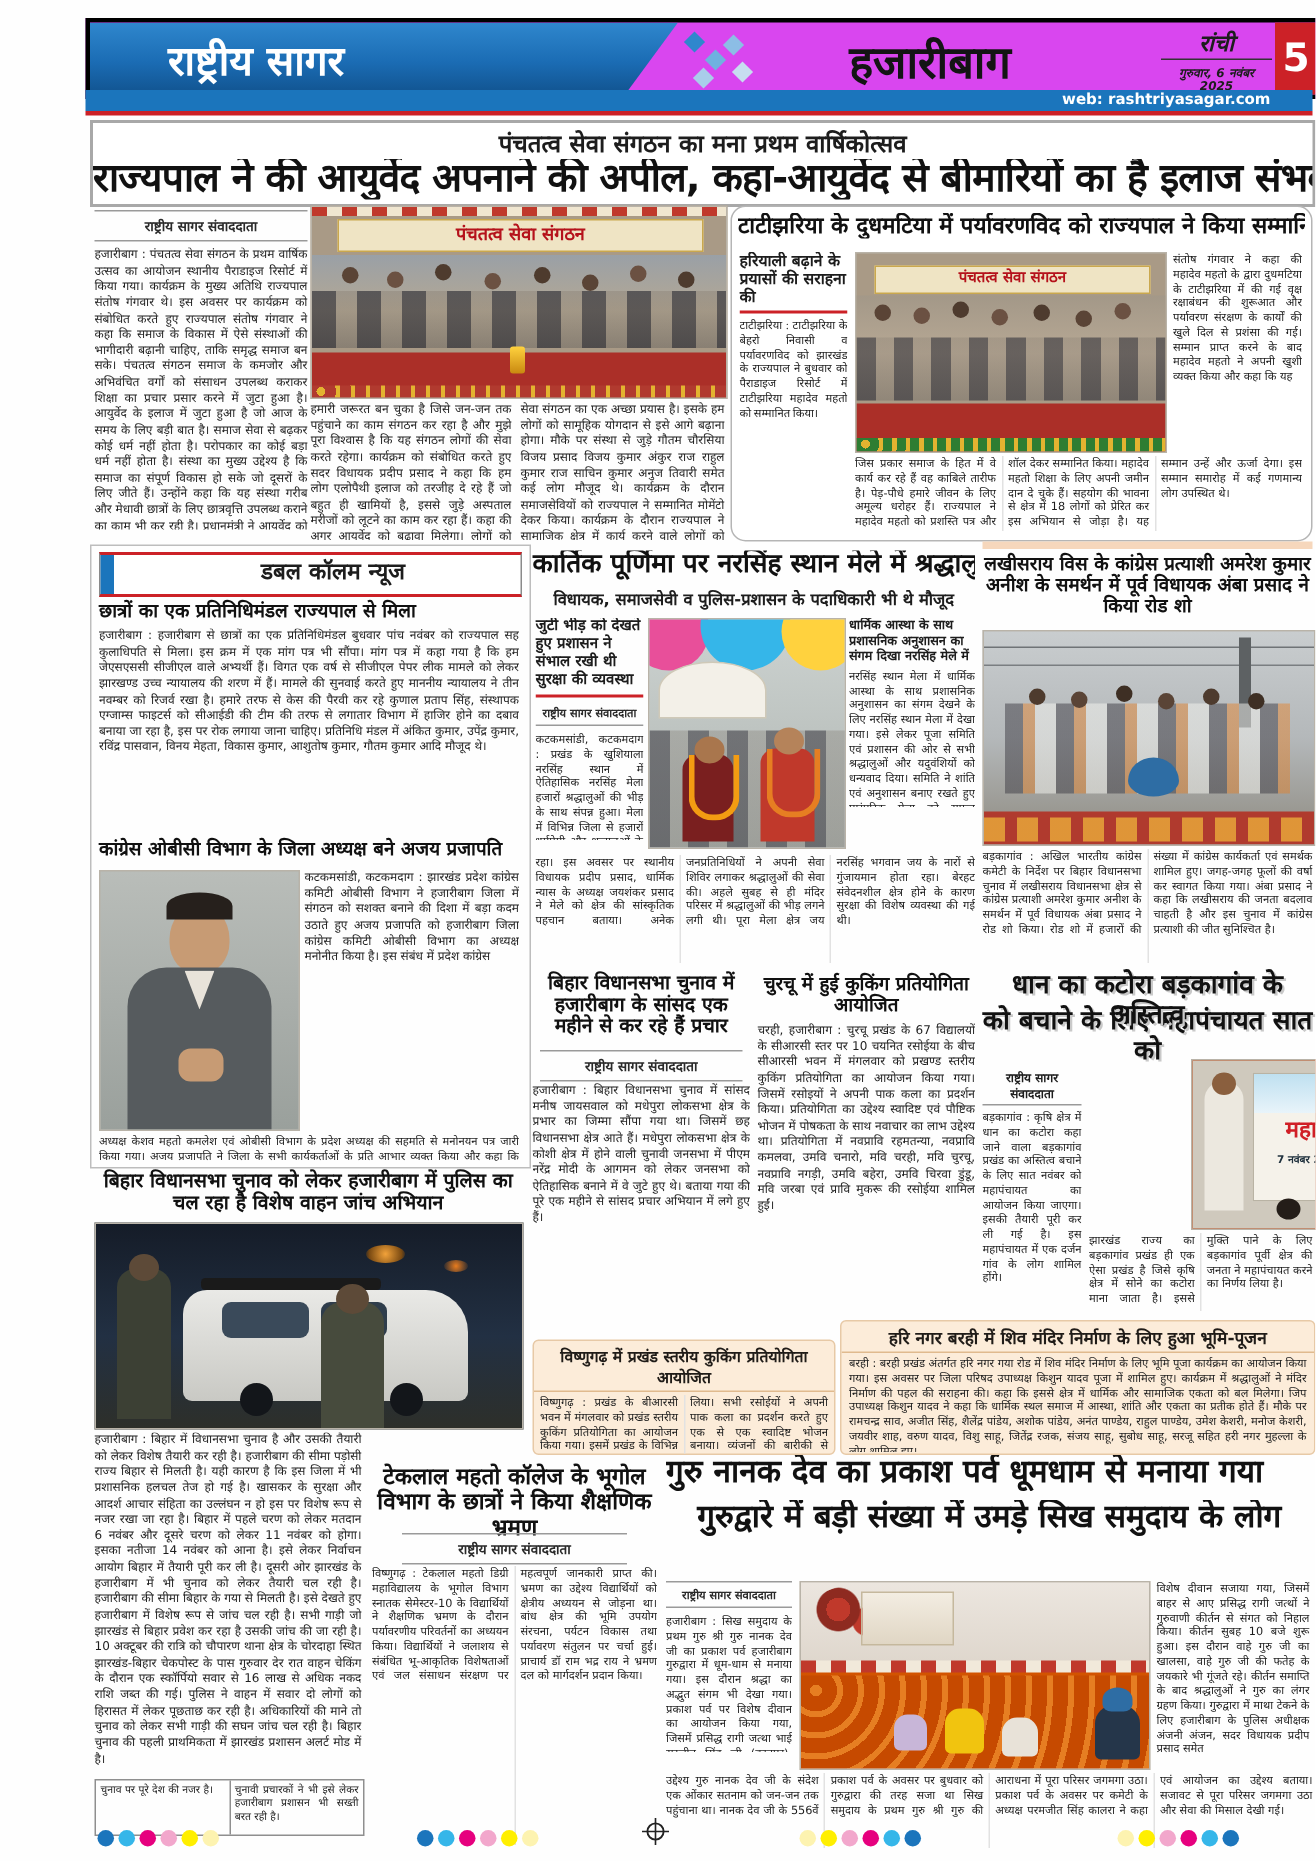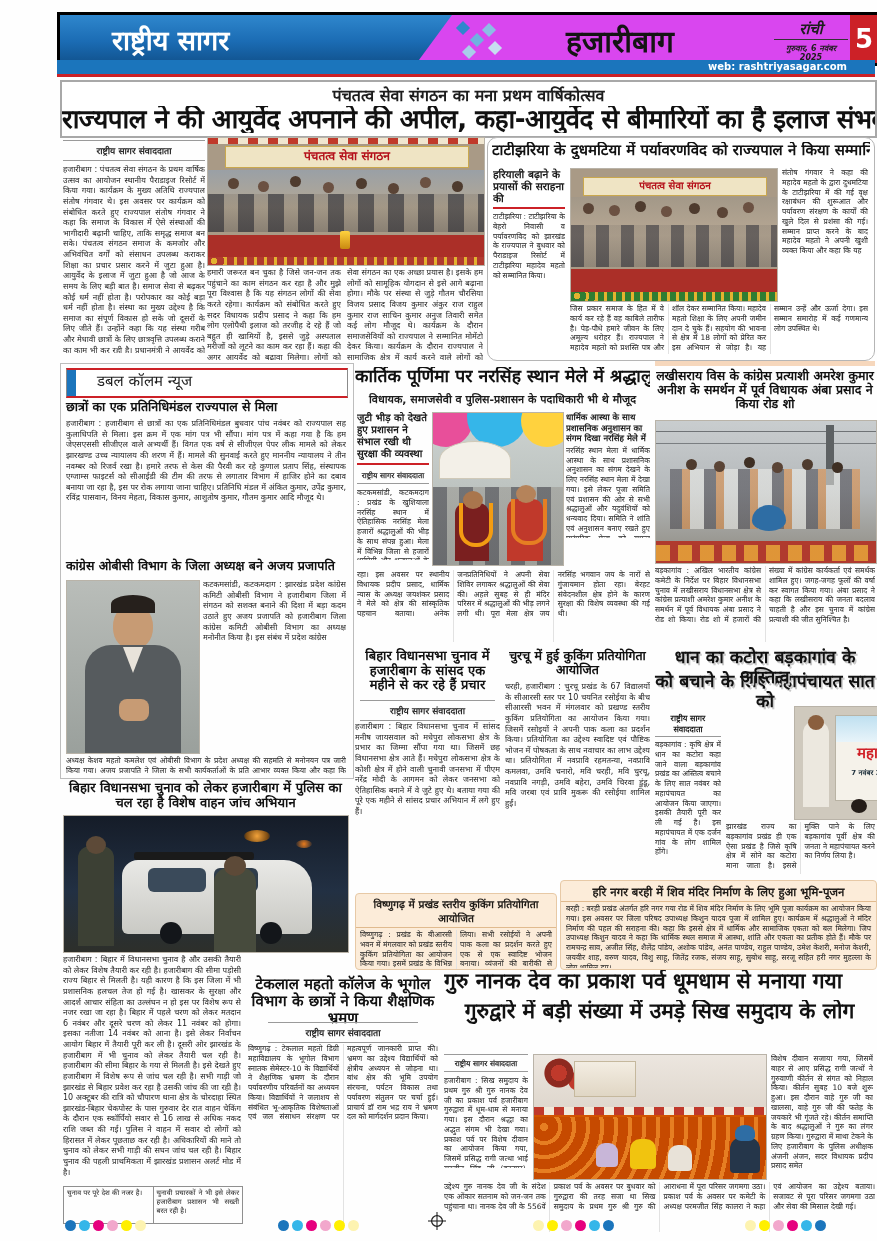--- a/index.html
+++ b/index.html
@@ -53,21 +53,21 @@
   #tati-left{position:absolute;left:5px;top:30px;width:72px;height:185px;overflow:hidden;}
   #tati-subhead{font-size:10.5px;font-weight:bold;line-height:1.15;}
   #tati-photo{left:82px;top:30px;width:206px;height:132px;background:#a99a86;}
   #tati-right{position:absolute;left:294px;top:30px;width:86px;height:132px;overflow:hidden;}
   #tati-bottom{position:absolute;left:82px;top:166px;width:298px;height:50px;}
   
   #leftmidframe{left:60px;top:363px;width:292px;height:414px;border:1px solid #bdbdbd;}
   #dcnbox{left:66px;top:368px;width:280px;height:26px;border:1px solid #8a8a8a;
           border-top:2.5px solid #cc2127;border-bottom:2.5px solid #cc2127;background:#fff;}
   #dcn-tab{position:absolute;left:0;top:0;width:9px;height:100%;background:#1b75bc;}
-  #dcn-title{font-size:15px;font-weight:normal;text-align:left;line-height:22px;margin-left:30px;}
+  #dcn-title{font-size:15px;font-weight:bold;text-align:center;line-height:22px;margin-left:30px;}
   #students-hl{left:66px;top:400px;width:280px;font-size:12.5px;}
   #students-body{left:66px;top:419px;width:280px;height:136px;}
   #congress-hl{left:66px;top:559px;width:280px;font-size:12.5px;}
   #congress-photo{left:66px;top:580px;width:132px;height:172px;background:#b3b7b3;}
   #congress-side{left:203px;top:580px;width:143px;height:172px;}
   #congress-body2{left:66px;top:756px;width:280px;height:18px;}
   #vehicle-hl{left:63px;top:781px;width:285px;font-size:13px;text-align:center;}
   #vehicle-photo{left:63px;top:815px;width:284px;height:136px;background:#1d2633;}
   #vehicle-body{left:63px;top:955px;width:178px;height:228px;}
   #vehicle-note{left:63px;top:1186px;width:178px;height:36px;border:1px solid #8f8f8f;display:flex;}

